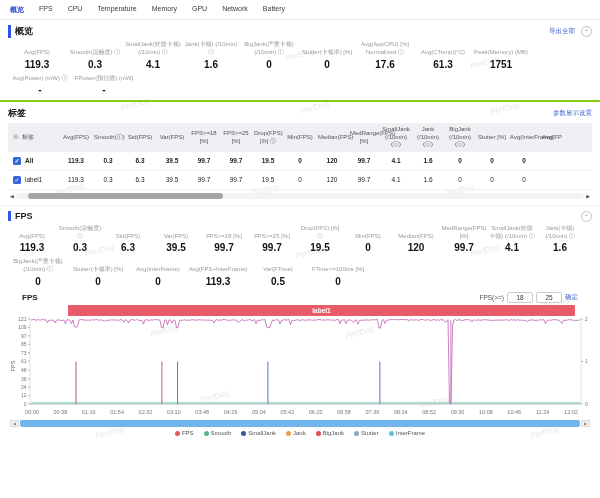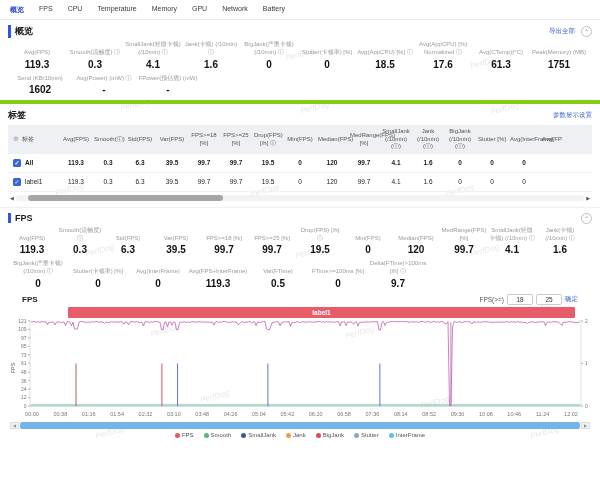--- a/index.html
+++ b/index.html
@@ -122,53 +122,45 @@
         </div>
         <div class="metric" style="width: 58px;">
           <div class="mlabel">BigJank(严重卡顿) (/10min) ⓘ</div>
           <div class="mvalue">0</div>
         </div>
         <div class="metric" style="width: 58px;">
           <div class="mlabel">Stutter(卡顿率) [%]</div>
           <div class="mvalue">0</div>
         </div>
         <div class="metric" style="width: 58px;">
-          <div class="mlabel">Avg(AppCPU) [%] ⓘ</div>
-          <div class="mvalue">18.5</div>
-        </div>
-        <div class="metric" style="width: 58px;">
           <div class="mlabel">Avg(AppCPU) [%] Normalized ⓘ</div>
           <div class="mvalue">17.6</div>
         </div>
         <div class="metric" style="width: 58px;">
           <div class="mlabel">Avg(CTemp)(°C)</div>
           <div class="mvalue">61.3</div>
         </div>
         <div class="metric" style="width: 58px;">
           <div class="mlabel">Peak(Memory) (MB)</div>
           <div class="mvalue">1751</div>
         </div>
       </div>
     <div class="metrics" id="ov-row2" style="margin-top:0">
-        <div class="metric" style="width: 64px;">
-          <div class="mlabel">Send (KB/10min)</div>
-          <div class="mvalue">1602</div>
-        </div>
         <div class="metric" style="width: 64px;">
           <div class="mlabel">Avg(Power) (mW) ⓘ</div>
           <div class="mvalue">-</div>
         </div>
         <div class="metric" style="width: 64px;">
           <div class="mlabel">FPower(预估值) (mW)</div>
           <div class="mvalue">-</div>
         </div>
       </div>
   </section>
 
-  <section class="sec" style="border-top:4px solid #84cc16">
+  <section class="sec" style="border-top:2px solid #84cc16">
     <div class="sec-head">
       <div class="sec-title">标签</div>
       <a class="link">参数显示设置</a>
     </div>
     <div class="table" id="label-table">
         <div class="thead">
           <div class="hcell namecell" style="width: 52px; text-align: left;">
             <span class="hicon">⊕</span>
             <span>标签</span>
           </div>
@@ -315,24 +307,20 @@
           <div class="mlabel">Avg(FPS+InterFrame)</div>
           <div class="mvalue">119.3</div>
         </div>
         <div class="metric" style="width: 60px;">
           <div class="mlabel">Var(FTime)</div>
           <div class="mvalue">0.5</div>
         </div>
         <div class="metric" style="width: 60px;">
           <div class="mlabel">FTime&gt;=100ms [%]</div>
           <div class="mvalue">0</div>
-        </div>
-        <div class="metric" style="width: 60px;">
-          <div class="mlabel">Delta(FTime)&gt;100ms [/h] ⓘ</div>
-          <div class="mvalue">9.7</div>
         </div>
       </div>
 
     <div class="chart-ctrl">
       <div class="chart-title">FPS</div>
       <div class="filter">
         <span>FPS(&gt;=)</span>
         <input value="18" style="">
         <input value="25" style="">
         <a class="link">确定</a>

